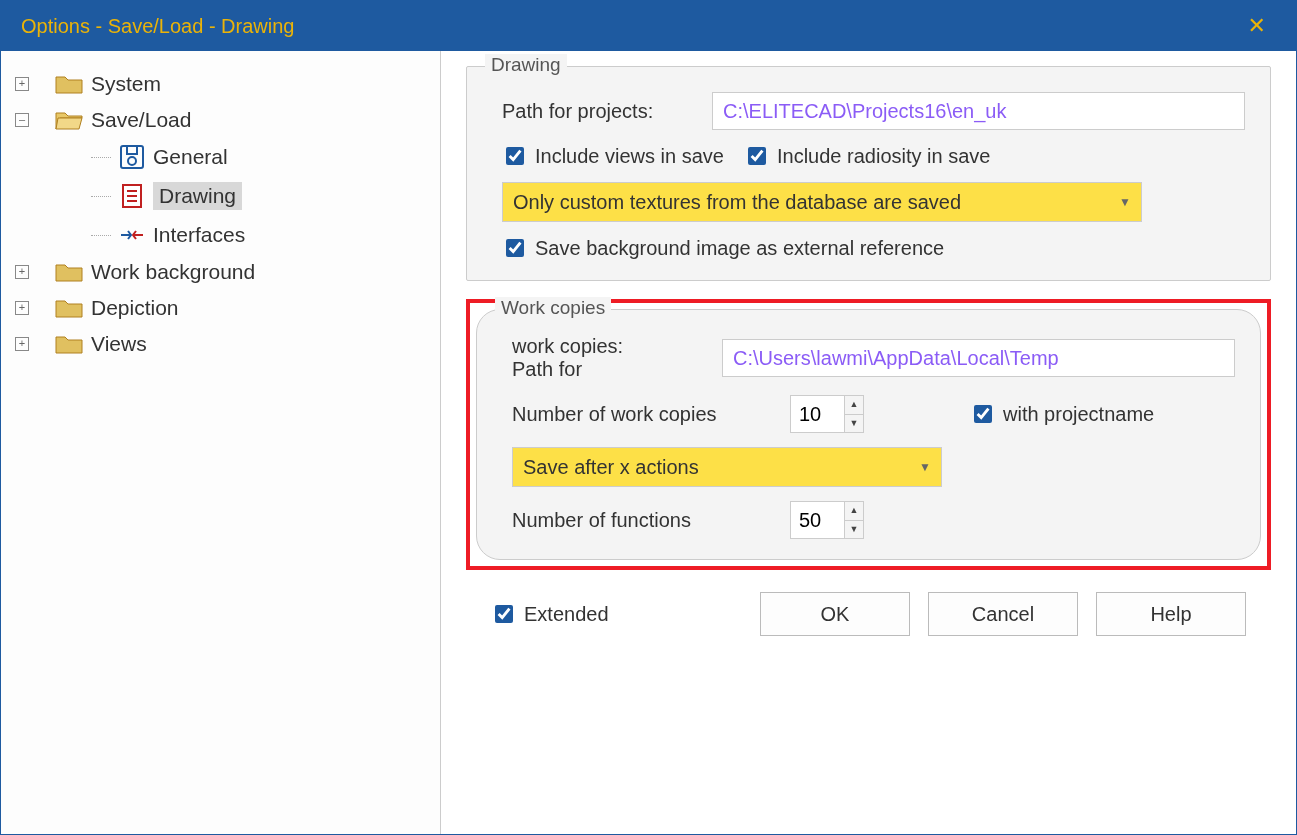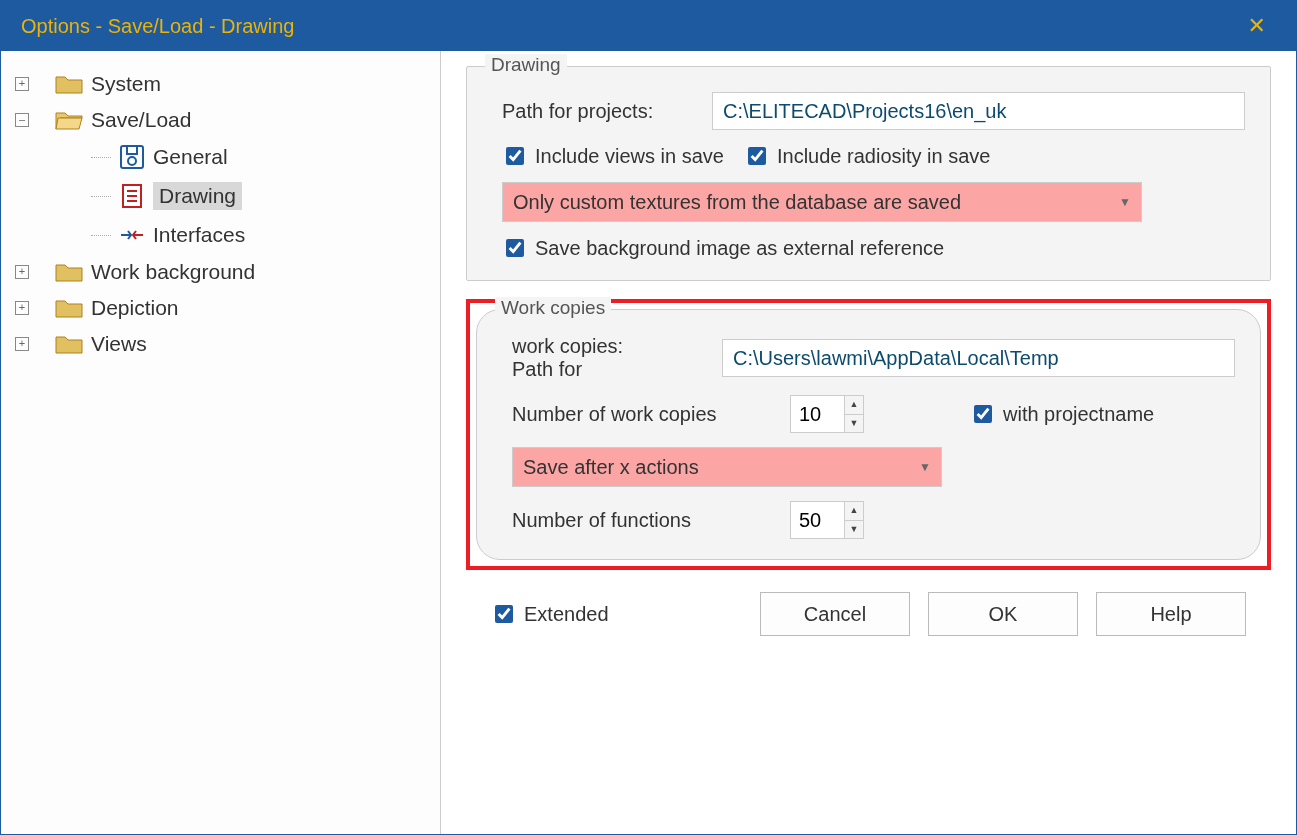--- a/index.html
+++ b/index.html
@@ -121,36 +121,36 @@
   }
   .lbl {
     font-size: 20px;
     color: #333;
   }
   .txt-input {
     border: 1px solid #ccc;
     background: #fff;
     padding: 6px 10px;
     font-size: 20px;
-    color: #0c4a6e;
+    color: #8b5cf6;
     height: 38px;
   }
   .cb {
     display: flex;
     align-items: center;
     gap: 8px;
     font-size: 20px;
   }
   .cb input[type=checkbox] {
     width: 18px; height: 18px;
     accent-color: #1e5aa0;
   }
   .dropdown {
     border: 1px solid #ccc;
-    background: #fca5a5;
+    background: #fde047;
     padding: 6px 10px;
     font-size: 20px;
     display: flex;
     align-items: center;
     justify-content: space-between;
     height: 40px;
   }
   .dropdown .arrow {
     font-size: 12px;
     color: #666;
@@ -392,24 +392,24 @@
         </div>
       </div>
 
       <div class="footer">
         <label class="cb">
           <input type="checkbox" checked="" style="">
           <span>Extended</span>
         </label>
         <div class="spacer"></div>
         <div class="btn">
+            <span>OK</span>
+          </div>
+        <div class="btn">
             <span>Cancel</span>
-          </div>
-        <div class="btn">
-            <span>OK</span>
           </div>
         <div class="btn">
             <span>Help</span>
           </div>
       </div>
 
     </div>
   </div>
 </div>
 

